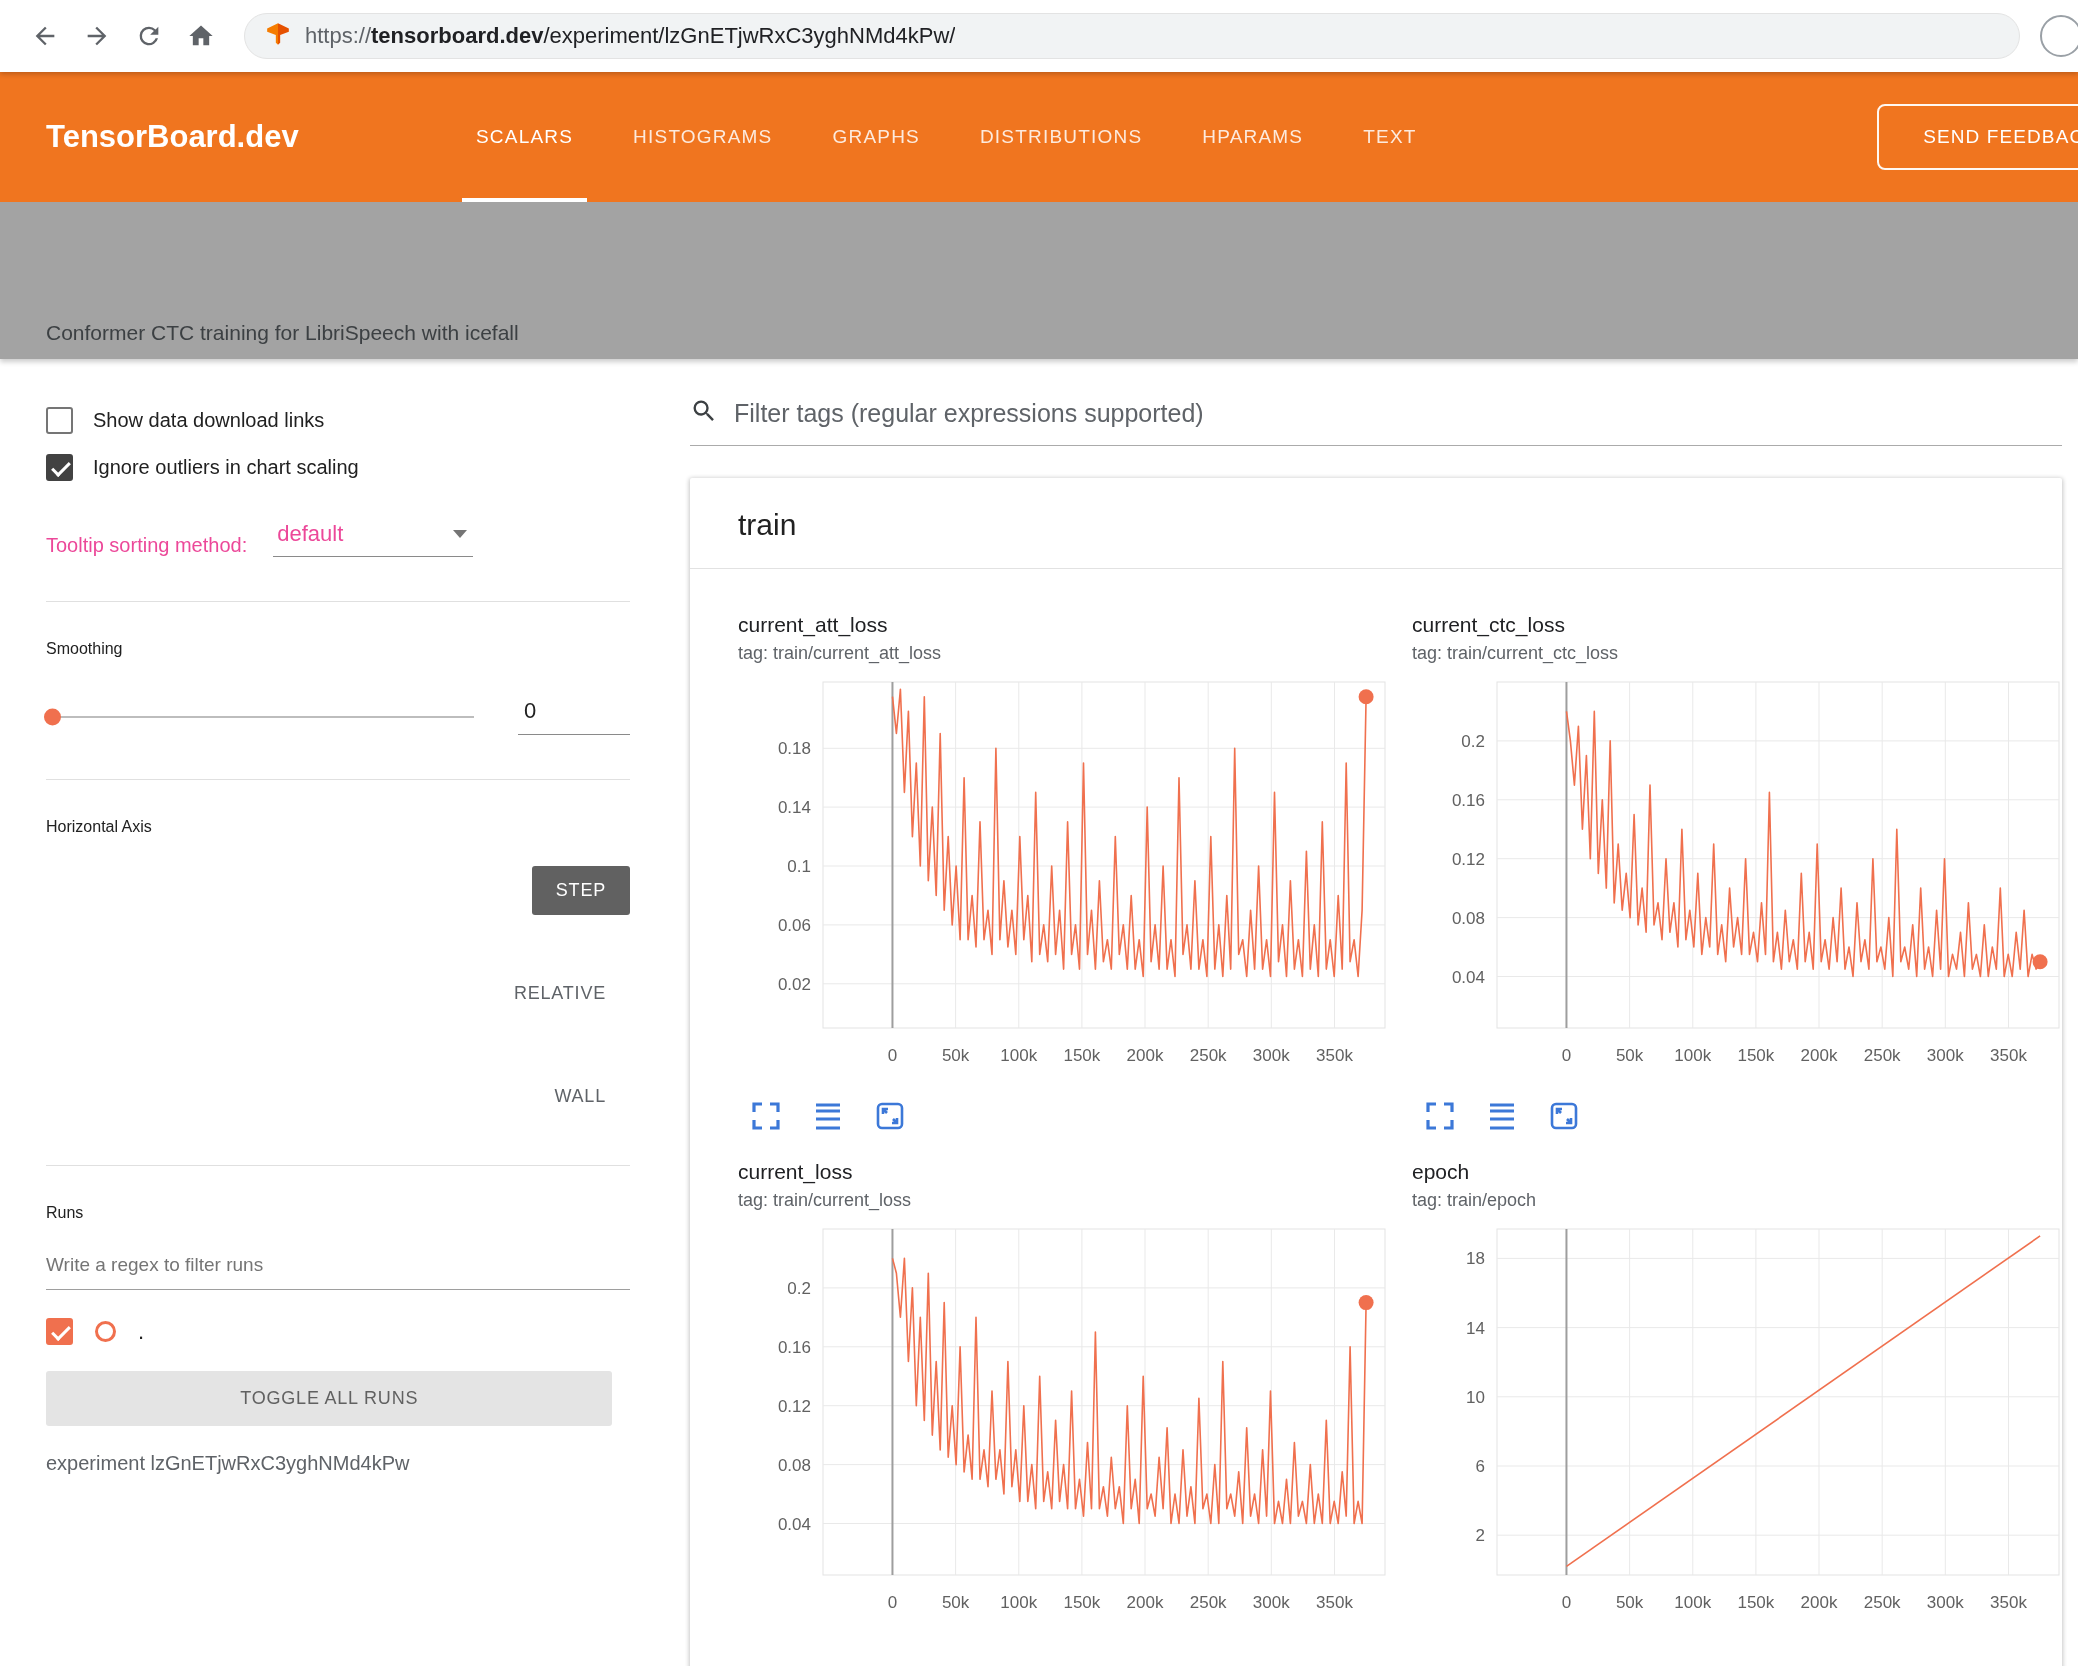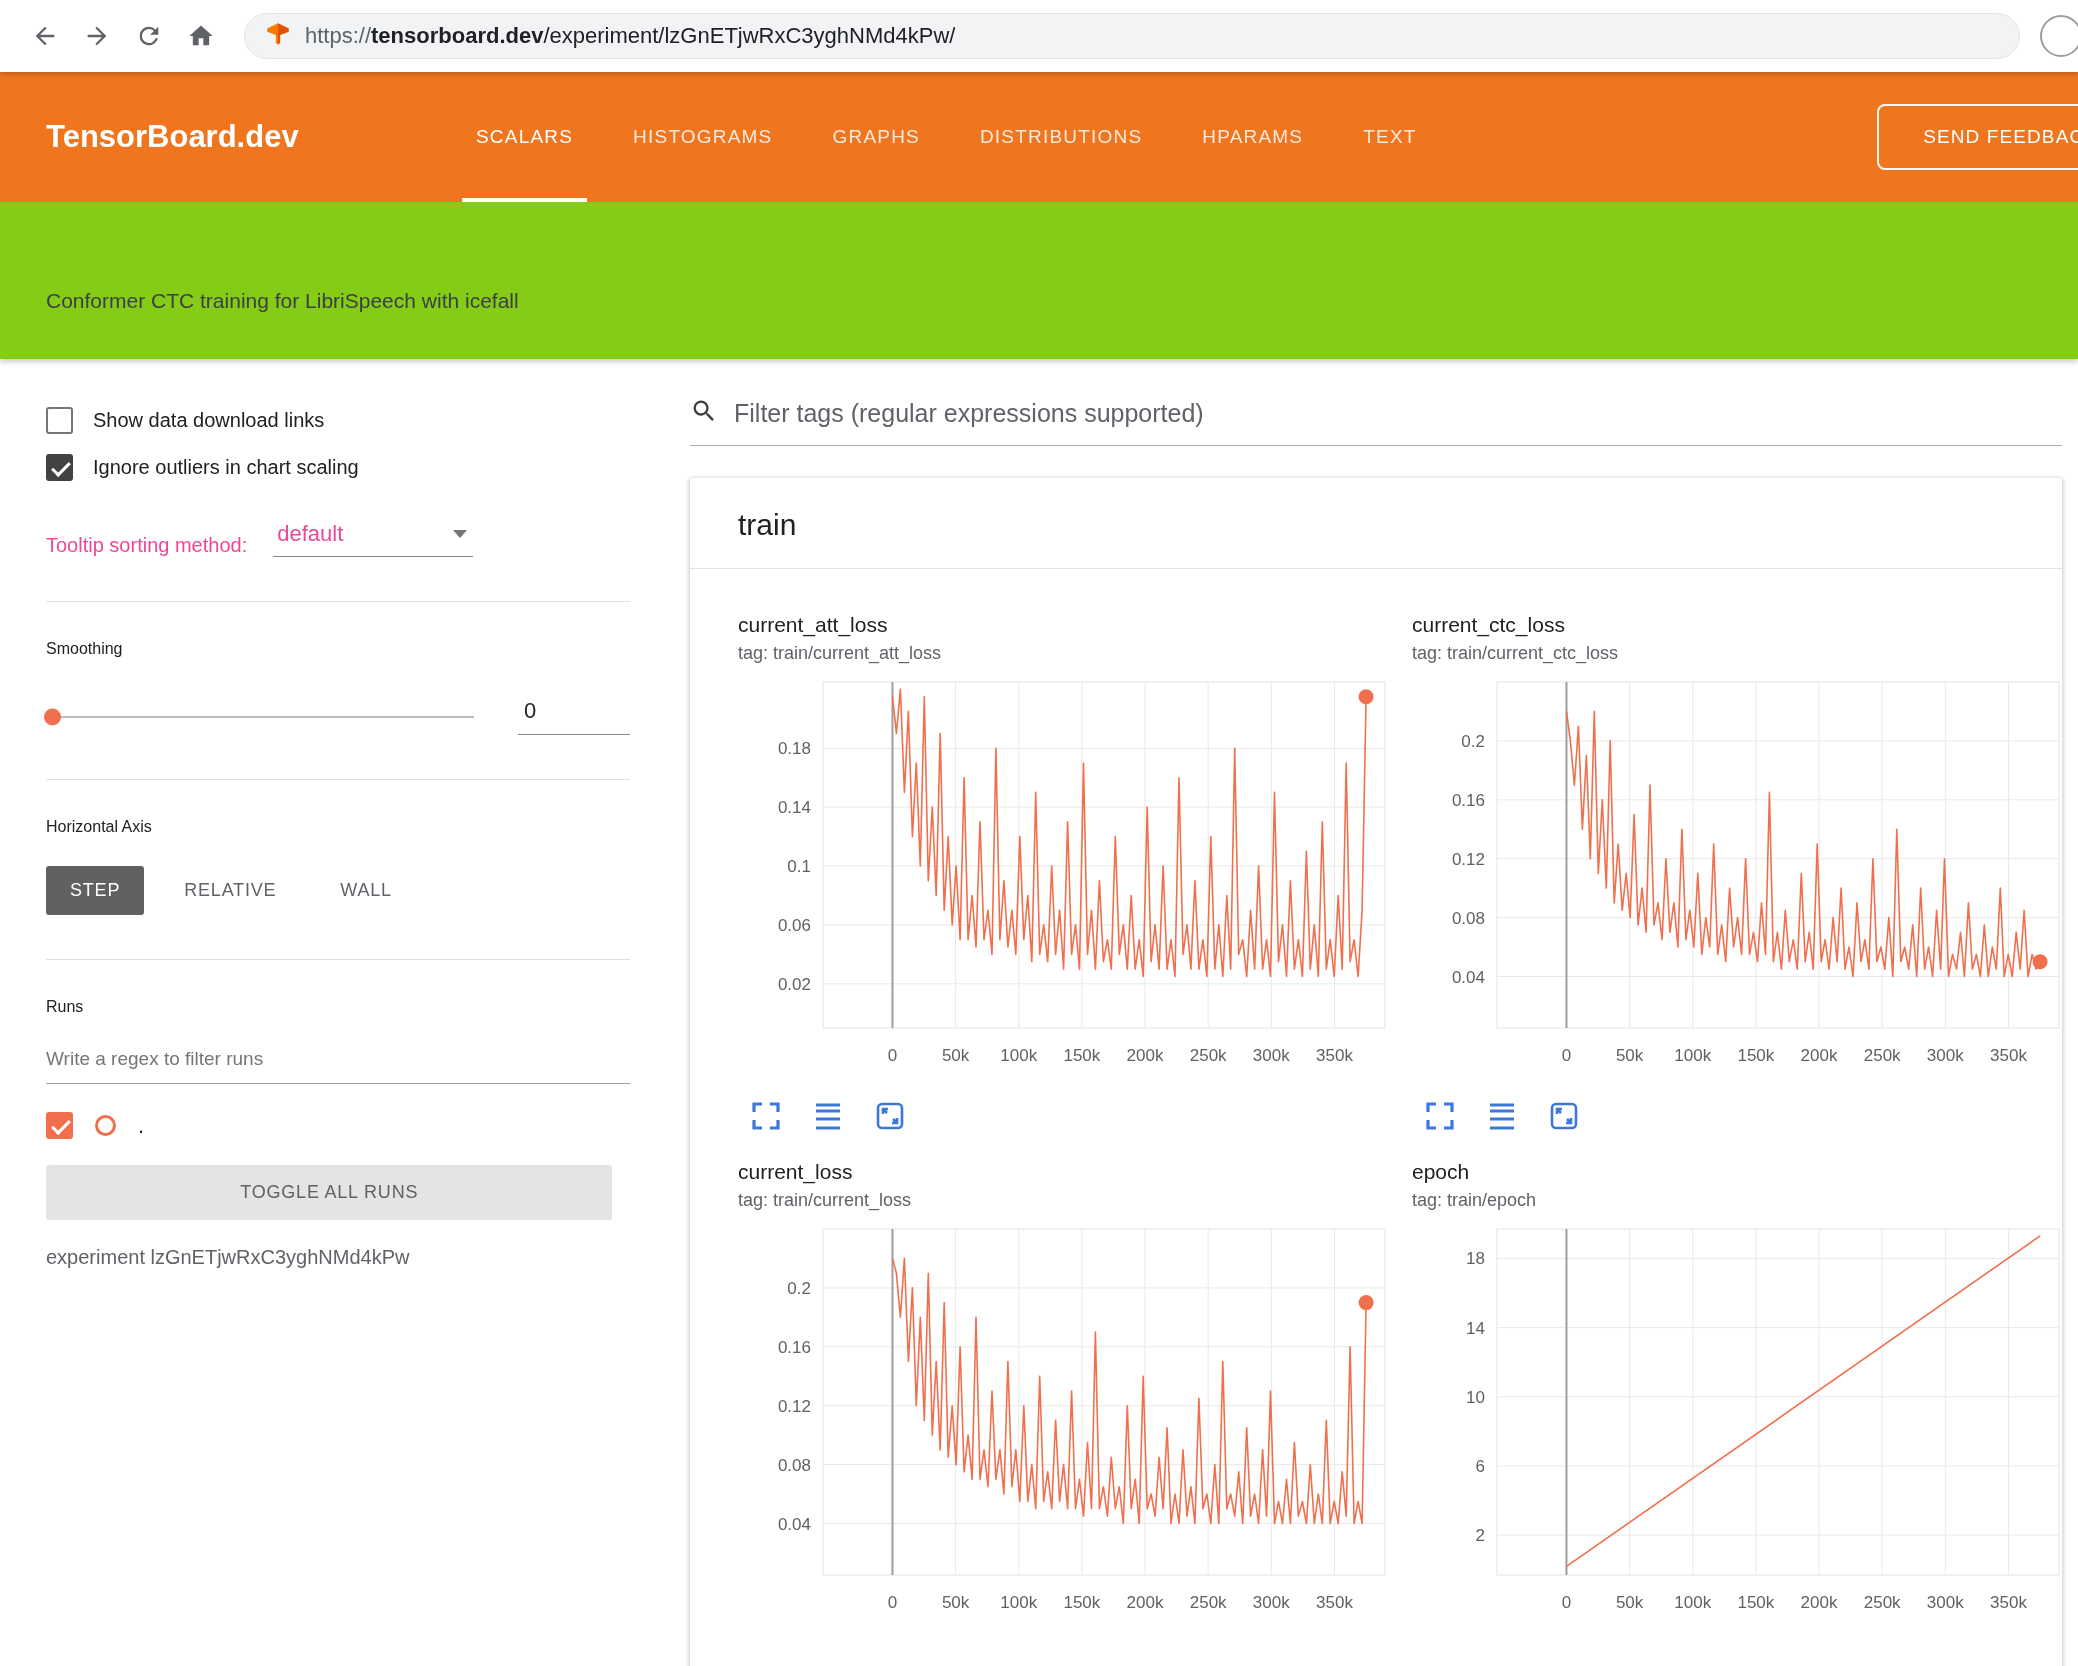--- a/index.html
+++ b/index.html
@@ -28,23 +28,23 @@
   .nav-tab { display:flex; align-items:center; padding:0 30px; font-size:19px; font-weight:500;
              letter-spacing:1.2px; color:rgba(255,255,255,0.85); position:relative; cursor:pointer; }
   .nav-tab.active { color:#fff; }
   .nav-tab.active::after { content:""; position:absolute; left:16px; right:16px; bottom:0; height:4px; background:#fff; }
   .feedback-btn { position:absolute; right:-66px; top:50%; transform:translateY(-50%);
                   background:transparent; border:2px solid rgba(255,255,255,0.95); color:#fff;
                   font-size:19px; letter-spacing:1.1px; font-weight:500; padding:20px 44px;
                   border-radius:8px; font-family:inherit; cursor:pointer; }
 
   
-  .subtitle-bar { height:157px; background:#84cc16; box-shadow:0 3px 5px rgba(0,0,0,0.2);
+  .subtitle-bar { height:157px; background:#a3a3a3; box-shadow:0 3px 5px rgba(0,0,0,0.2);
                   position:relative; z-index:3; display:flex; align-items:flex-end;
-                  padding:0 0 46px 46px; }
+                  padding:0 0 14px 46px; }
   .subtitle-text { font-size:21px; color:#3c4043; }
 
   
   .content { display:flex; height:1307px; overflow:hidden; }
   .sidebar { width:660px; min-width:660px; padding:48px 30px 0 46px; }
   .main { flex:1; min-width:0; padding:38px 16px 0 30px; overflow:hidden; }
 
   
   .check-row { display:flex; align-items:center; gap:20px; margin-bottom:20px;
                font-size:20px; color:#212121; cursor:pointer; }
@@ -61,21 +61,21 @@
   .caret { width:0; height:0; border-left:7px solid transparent; border-right:7px solid transparent;
            border-top:8px solid #757575; }
   .divider { height:1px; background:#e0e0e0; margin-top:44px; }
   .section-label { margin-top:38px; font-size:16px; color:#212121; }
   .slider-row { display:flex; align-items:center; margin-top:40px; gap:44px; }
   .slider { flex:1; height:2px; background:#bdbdbd; position:relative; cursor:pointer; }
   .slider-thumb { position:absolute; left:-2px; top:50%; transform:translateY(-50%);
                   width:17px; height:17px; border-radius:50%; background:#f0704e; }
   .slider-value { width:112px; border:none; border-bottom:1px solid #8a8a8a; font-size:22px;
                   padding:0 6px 10px; color:#212121; background:transparent; font-family:inherit; }
-  .axis-buttons { display:flex; gap:16px; margin-top:30px; align-items:center; }
+  .axis-buttons { display:flex; gap:54px; margin-top:30px; align-items:flex-end;flex-direction:column; }
   .axis-btn { font-size:18px; letter-spacing:0.8px; color:#5f6368; padding:14px 24px;
               border-radius:3px; font-weight:500; background:transparent; border:none;
               font-family:inherit; cursor:pointer; }
   .axis-btn.selected { background:#616161; color:#fff; }
   .runs-input { width:100%; border:none; border-bottom:1px solid #9e9e9e; font-size:19px;
                 padding:6px 0 13px; margin-top:26px; color:#212121; background:transparent; font-family:inherit; }
   .runs-input::placeholder { color:#757575; }
   .run-row { display:flex; align-items:center; gap:22px; margin-top:28px; }
   .run-swatch { width:21px; height:21px; border-radius:50%; border:3px solid #f0704e; flex:none; }
   .run-label { font-size:22px; color:#212121; }

